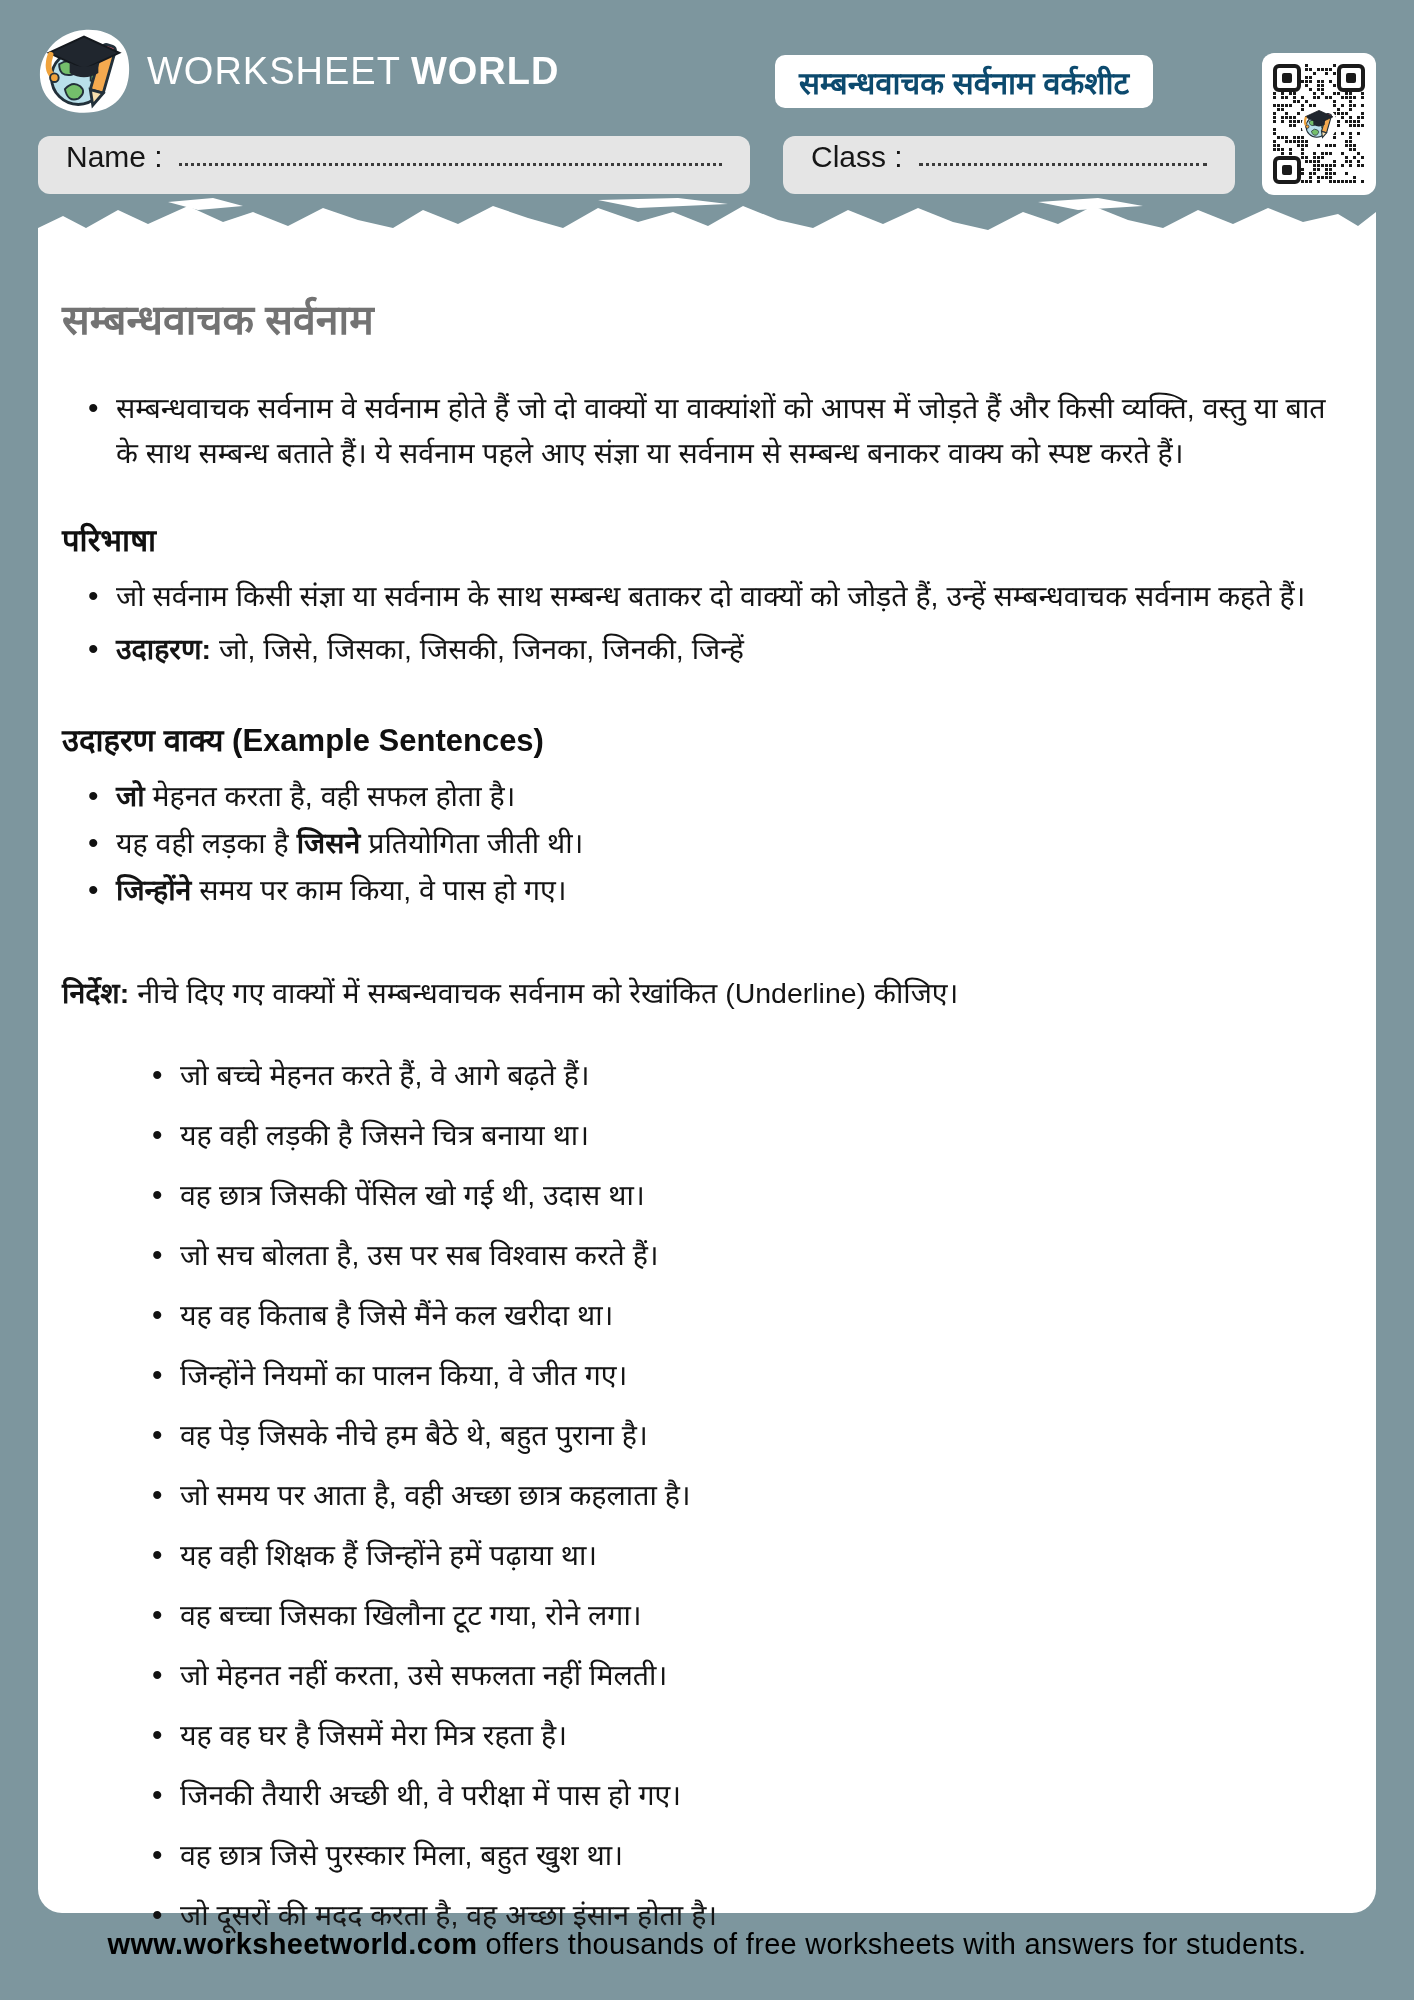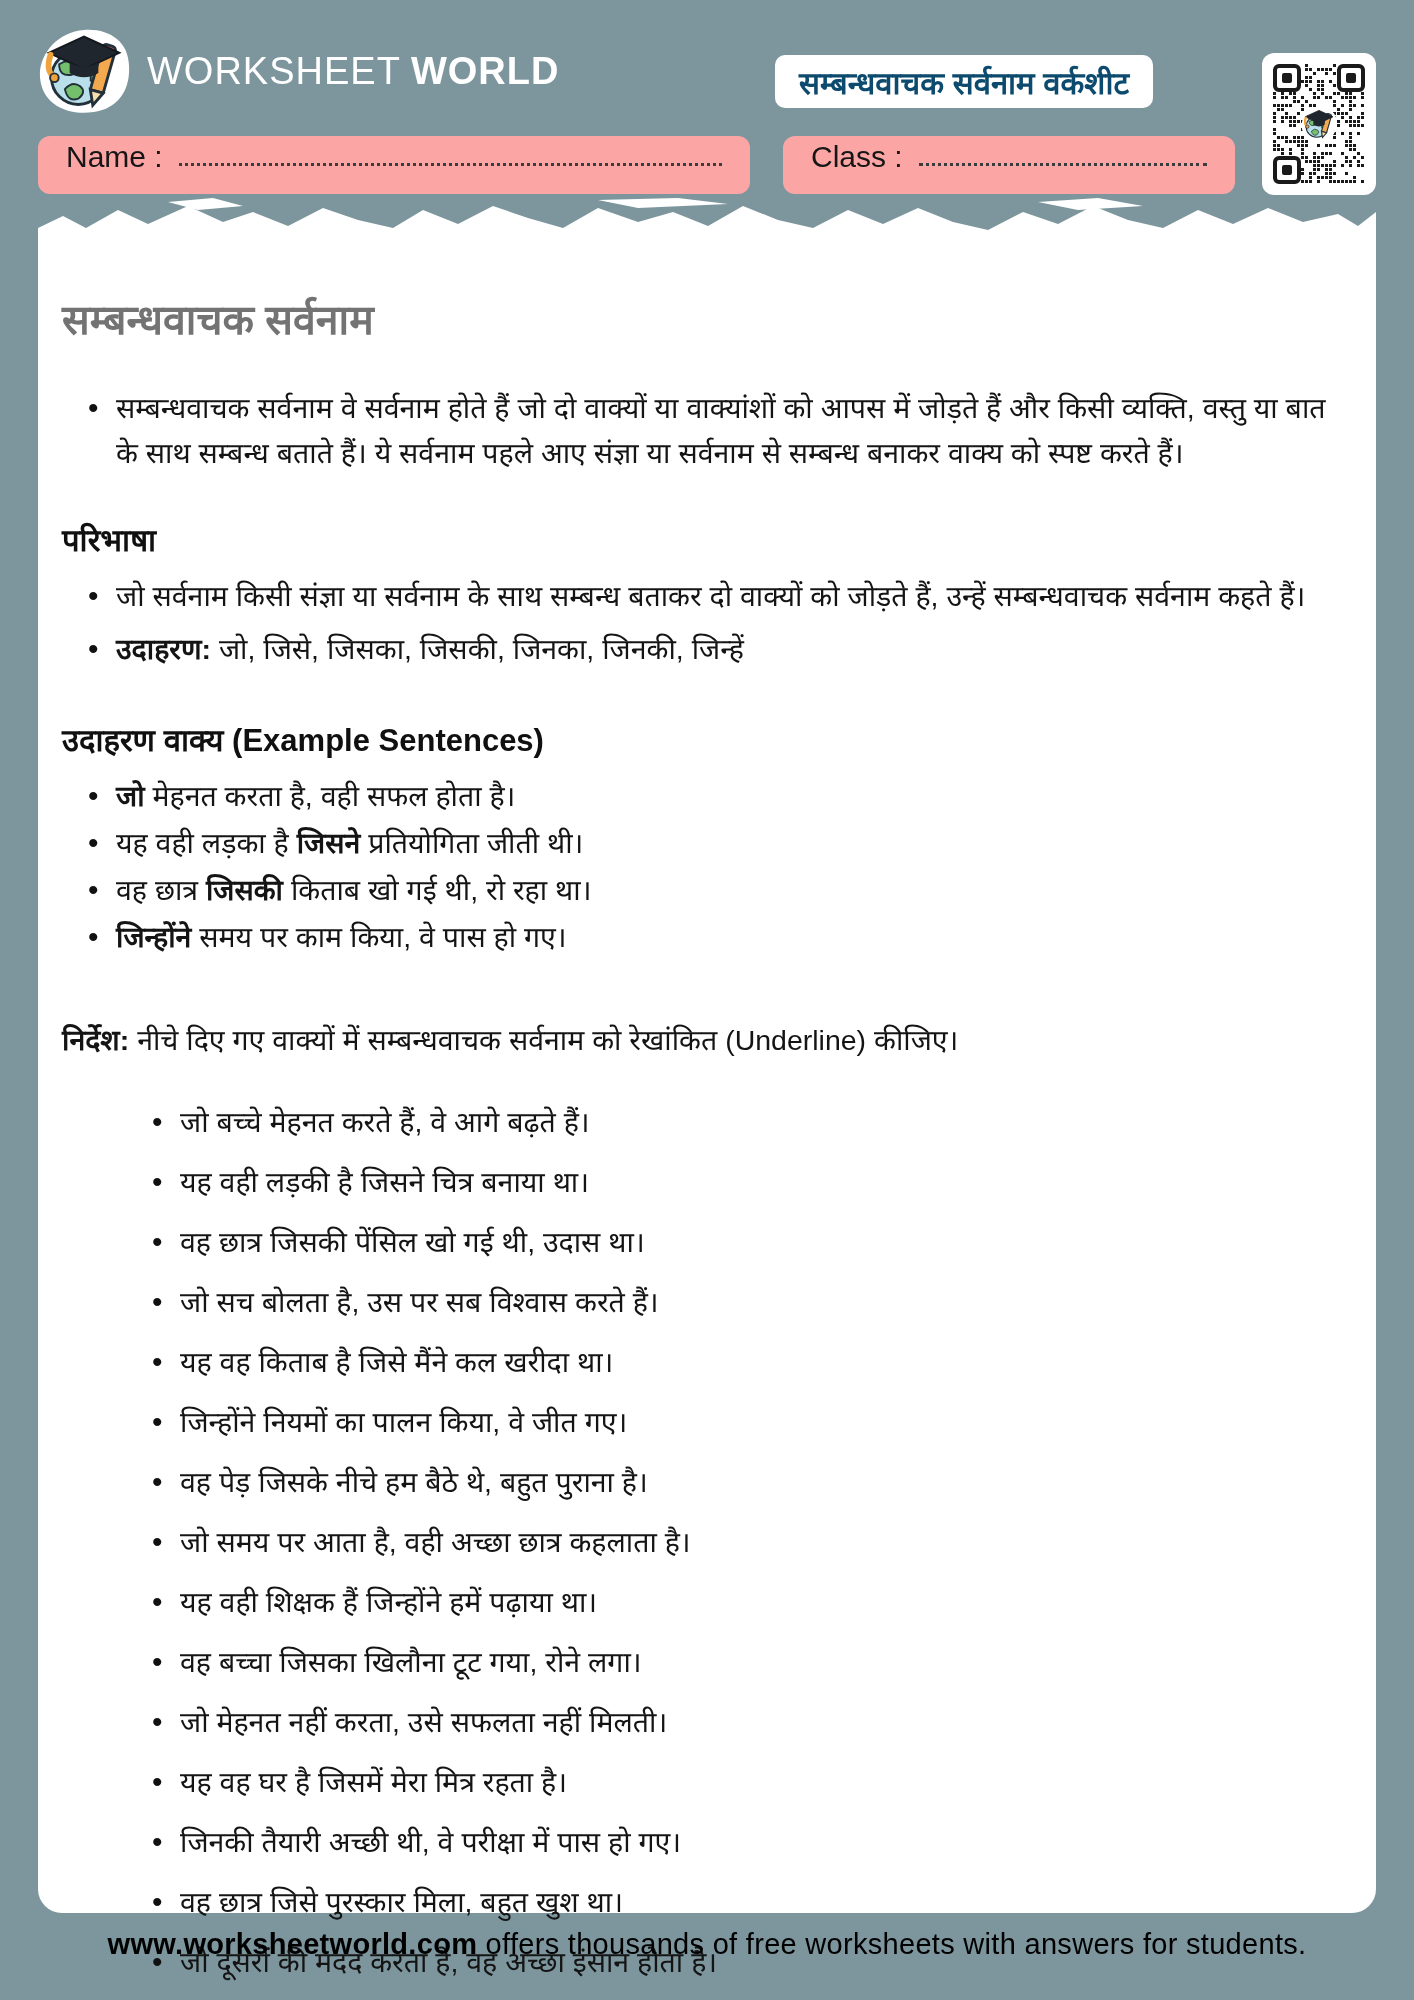--- a/index.html
+++ b/index.html
@@ -15,21 +15,21 @@
 
   .title-badge{position:absolute;left:775px;top:55px;min-width:378px;height:53px;
     background:#ffffff;border-radius:10px;display:flex;align-items:center;justify-content:center;
     font-size:31px;font-weight:700;color:#0c4a6e;padding:0 18px;box-sizing:border-box;white-space:nowrap;}
 
   .qr-card{position:absolute;right:38px;top:53px;width:114px;height:142px;background:#ffffff;
     border-radius:12px;display:flex;align-items:center;justify-content:center;}
   .qr-card svg.qr{width:92px;height:120px;}
   .qr-logo{position:absolute;left:50%;top:50%;width:38px;height:34px;transform:translate(-50%,-50%);}
 
-  .field{position:absolute;top:136px;height:58px;background:#fca5a5;border-radius:12px;
+  .field{position:absolute;top:136px;height:58px;background:#e5e5e5;border-radius:12px;
     display:flex;align-items:center;box-sizing:border-box;padding:0 26px 16px 28px;}
   .field-name{left:38px;width:712px;}
   .field-class{left:783px;width:452px;}
   .field .label{font-size:30px;color:#161616;white-space:nowrap;}
   .dotline{flex:1;border-bottom:3px dotted #3c3c3c;align-self:flex-end;margin:0 2px 12px 16px;height:0;}
 
   
   .torn{position:absolute;left:38px;top:198px;width:1338px;height:48px;display:block;}
   .card{position:absolute;left:38px;top:244px;width:1338px;height:1669px;background:#ffffff;
     border-radius:0 0 24px 24px;box-sizing:border-box;padding:20px 40px 0 24px;color:#141414;}
@@ -141,21 +141,20 @@
     <h2 class="def-head">परिभाषा</h2>
     <ul class="def-list body-text">
       <li>जो सर्वनाम किसी संज्ञा या सर्वनाम के साथ सम्बन्ध बताकर दो वाक्यों को जोड़ते हैं, उन्हें सम्बन्धवाचक सर्वनाम कहते हैं।</li>
       <li><b>उदाहरण:</b><span> जो, जिसे, जिसका, जिसकी, जिनका, जिनकी, जिन्हें</span></li>
     </ul>
 
     <h2 class="ex-head">उदाहरण वाक्य (Example Sentences)</h2>
     <ul class="ex-list body-text">
       <li><span></span><b>जो</b><span> मेहनत करता है, वही सफल होता है।</span></li>
       <li><span>यह वही लड़का है </span><b>जिसने</b><span> प्रतियोगिता जीती थी।</span></li>
-      <li><span>वह छात्र </span><b>जिसकी</b><span> किताब खो गई थी, रो रहा था।</span></li>
       <li><span></span><b>जिन्होंने</b><span> समय पर काम किया, वे पास हो गए।</span></li>
     </ul>
 
     <p class="instructions"><b>निर्देश:</b><span> नीचे दिए गए वाक्यों में सम्बन्धवाचक सर्वनाम को रेखांकित (Underline) कीजिए।</span></p>
 
     <ul class="exercise-list body-text">
       <li>जो बच्चे मेहनत करते हैं, वे आगे बढ़ते हैं।</li>
       <li>यह वही लड़की है जिसने चित्र बनाया था।</li>
       <li>वह छात्र जिसकी पेंसिल खो गई थी, उदास था।</li>
       <li>जो सच बोलता है, उस पर सब विश्वास करते हैं।</li>

